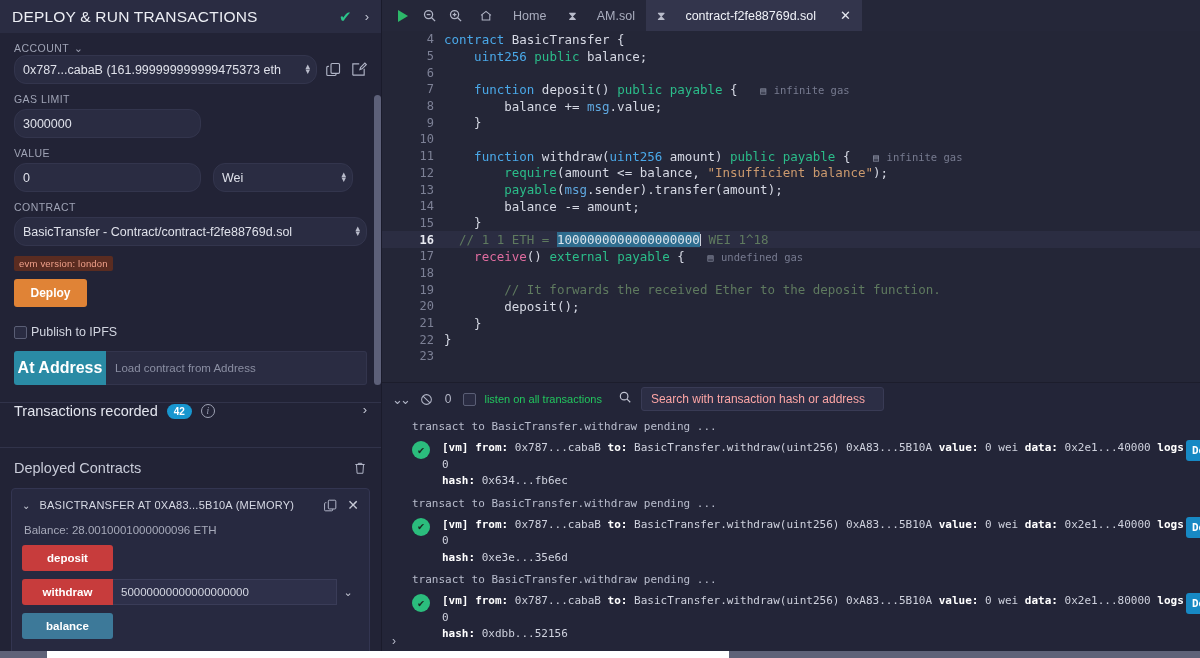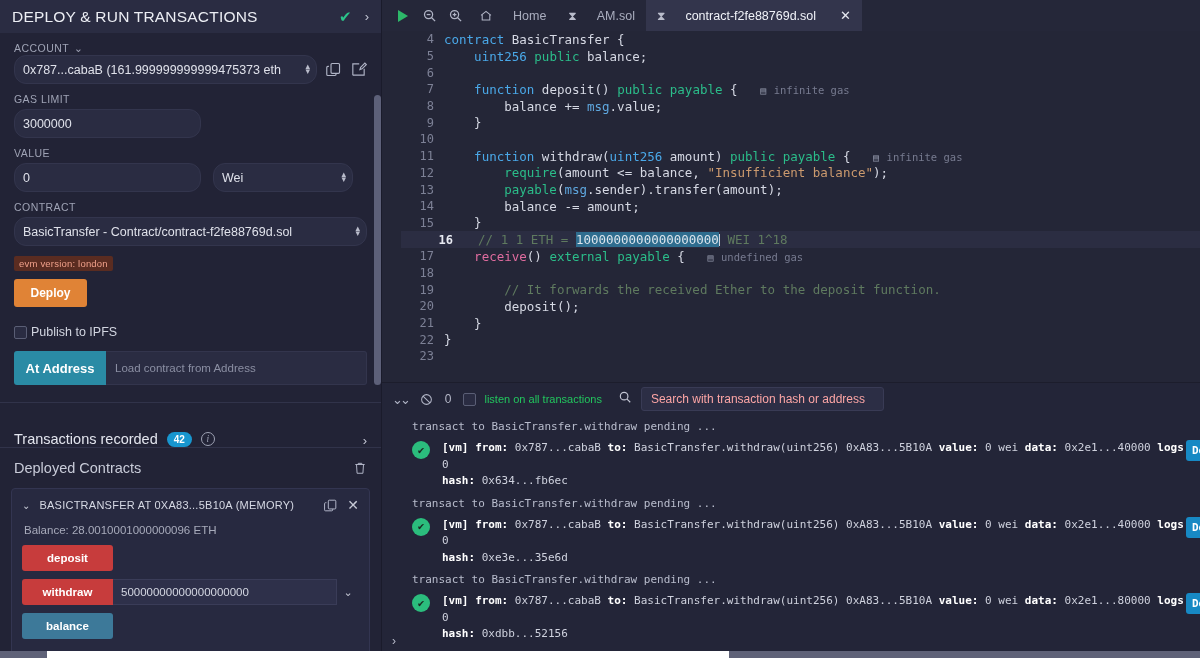--- a/index.html
+++ b/index.html
@@ -63,32 +63,32 @@
     margin-top: 6px; cursor: pointer; font-family: "Liberation Sans", sans-serif;
   }
   .chk-row { display: flex; align-items: center; gap: 4px; margin-top: 18px; }
   .chkbox {
     width: 13px; height: 13px; border: 1px solid #5a5e75; border-radius: 2px;
     background: #2a2c42; flex: 0 0 auto;
   }
   .chk-row span { font-size: 12.5px; color: #d2d5e0; }
   .ataddr-row { display: flex; margin-top: 12px; }
   .btn-ataddr {
-    background: #2a8ba5; color: #fff; border: none; font-size: 13px;
+    background: #2a8ba5; color: #fff; border: none; font-size: 16px;
     font-weight: bold; width: 92px; border-radius: 3px 0 0 3px; cursor: pointer;
     font-family: "Liberation Sans", sans-serif;
   }
   .ataddr-inp {
     flex: 1; background: #2a2c42; border: 1px solid #33354d; border-left: none;
     border-radius: 0 3px 3px 0; height: 28px; display: flex; align-items: center;
     padding: 16px 9px; font-size: 11.5px; color: #8b8fa3;
   }
   .sep { height: 1px; background: #31334a; margin-top: 17px; }
   .txrec {
-    height: 44px; display: flex; align-items: flex-end; padding: 0 14px;
+    height: 44px; display: flex; align-items: flex-start; padding: 0 14px;
     justify-content: space-between;
   }
   .txrec-left { display: flex; align-items: center; gap: 9px; }
   .txrec-left .t { font-size: 14.5px; color: #e3e5ee; }
   .badge-count {
     background: #1896cf; color: #fff; font-size: 10px; font-weight: bold;
     border-radius: 9px; padding: 2px 7px; line-height: 1.1;
   }
   .info-ico {
     width: 14px; height: 14px; border: 1px solid #9ea2b4; border-radius: 50%;
@@ -159,21 +159,21 @@
   }
   .tab.active { background: #33354c; color: #f0f2f8; }
   .sol-ico { color: #b9bccb; font-size: 12px; }
   .tab-x { color: #e6e8f0; font-size: 13px; margin-left: 4px; }
 
   .editor {
     flex: 1 1 auto; background: #242637; overflow: hidden; position: relative;
     font-family: "DejaVu Sans Mono", monospace; font-size: 12.5px;
   }
   .cline { display: flex; height: 16.7px; align-items: center; }
-  .cline.active { background: #2b2d42; margin-left: 19px; }
+  .cline.active { background: #2b2d42; }
   .gutter {
     width: 62px; text-align: right; padding-right: 10px; color: #7d8196;
     font-size: 12px; flex: 0 0 62px;
   }
   .cline.active .gutter { color: #e8eaf2; font-weight: bold; }
   .ctext { white-space: pre; color: #d6d9e4; }
   .k-kw { color: #4aa8e8; }      
   .k-mod { color: #2bbd8a; }     
   .k-fn { color: #d6d9e4; }
   .k-pink { color: #e06c9f; }    

